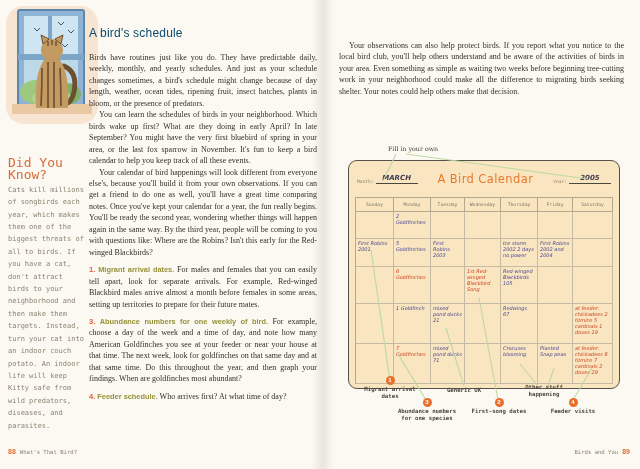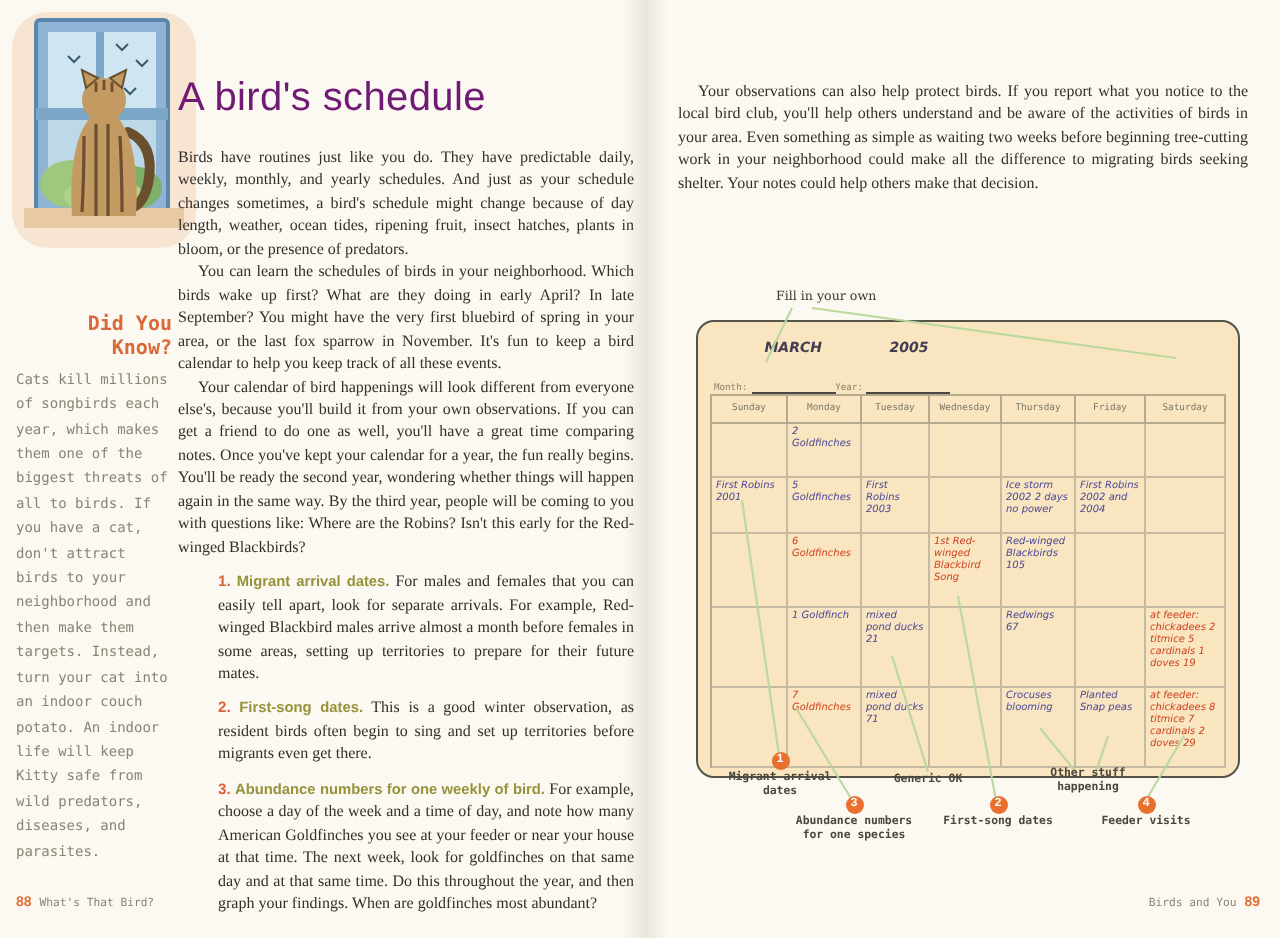--- a/index.html
+++ b/index.html
@@ -10,47 +10,47 @@
     color:#33302b;
   }
   
   .gutter{position:absolute;left:312px;top:0;width:22px;height:469px;
     background:linear-gradient(to right, rgba(0,0,0,0) 0%, rgba(90,80,60,.10) 45%, rgba(90,80,60,.10) 55%, rgba(0,0,0,0) 100%);}
 
   
   .illustration{position:absolute;left:4px;top:4px;width:96px;height:128px;}
   .sidebar{position:absolute;left:8px;top:157px;width:78px;
     font-family:"DejaVu Sans Mono", monospace;font-size:7px;line-height:12.4px;color:#8b8474;}
-  .sidebar .dyk-title{color:#d9683a;font-weight:bold;font-size:10px;margin-bottom:2px;text-align:right;}
+  .sidebar .dyk-title{color:#d9683a;font-weight:normal;font-size:13px;margin-bottom:2px;}
   .main-left{position:absolute;left:89px;top:26px;width:228px;}
-  h1.schedule{font-family:"Liberation Sans", sans-serif;font-weight:400;color:#701a75;
-    font-size:20px;margin:12px 0 12px 0;letter-spacing:.2px;}
+  h1.schedule{font-family:"Liberation Sans", sans-serif;font-weight:400;color:#0c4a6e;
+    font-size:12px;margin:0 0 12px 0;letter-spacing:.2px;}
   .bodytext{font-size:8px;line-height:11.45px;text-align:justify;margin-top:12px;}
   .bodytext p{margin:0;}
   .bodytext p.indent{text-indent:10px;}
-  .nitem{margin-top:6px;font-size:8px;line-height:11.45px;text-align:justify;margin-left:20px;}
+  .nitem{margin-top:6px;font-size:8px;line-height:11.45px;text-align:justify;}
   .nitem .num{color:#e0603a;font-weight:bold;font-family:"Liberation Sans", sans-serif;font-size:7.6px;}
   .nitem .nlabel{color:#97923b;font-weight:bold;font-family:"Liberation Sans", sans-serif;font-size:7.4px;}
   .footer-left{position:absolute;left:8px;top:448px;font-family:"DejaVu Sans Mono", monospace;
     font-size:5.6px;color:#8b8474;}
   .footer-left .pg{color:#e0703a;font-weight:bold;font-size:7px;margin-right:4px;font-family:"Liberation Sans", sans-serif;}
   .footer-right{position:absolute;right:10px;top:448px;font-family:"DejaVu Sans Mono", monospace;
     font-size:5.6px;color:#8b8474;text-align:right;}
   .footer-right .pg{color:#e0703a;font-weight:bold;font-size:7px;margin-left:4px;font-family:"Liberation Sans", sans-serif;}
 
   
   .main-right{position:absolute;left:339px;top:28px;width:285px;}
   .fill-label{position:absolute;left:388px;top:145px;font-family:"DejaVu Serif", serif;
     font-size:6.3px;color:#3c3a33;}
   .calendar{position:absolute;left:348px;top:160px;width:272px;height:229px;
     background:#f9e5bf;border:1.6px solid #55524a;border-radius:9px;box-sizing:border-box;}
   .cal-header{display:flex;align-items:flex-end;padding:9px 8px 0 8px;}
   .cal-small-label{font-family:"DejaVu Sans Mono", monospace;font-size:4.6px;color:#8a7f6a;margin-right:2px;}
   .cal-fillin{font-family:"DejaVu Sans", sans-serif;font-style:italic;font-weight:bold;
-    font-size:7px;color:#413c52;border-bottom:.9px solid #4a4640;padding:0 4px 18px 4px;min-width:34px;text-align:center;}
+    font-size:7px;color:#413c52;border-bottom:.9px solid #4a4640;padding:0 4px 1px 4px;min-width:34px;text-align:center;}
   .cal-title{flex:1;text-align:center;font-family:"DejaVu Sans", sans-serif;
     color:#e8792e;font-size:11.5px;letter-spacing:.4px;transform:translateY(2px);}
   .cal-grid{position:absolute;left:6px;top:36px;display:grid;
     grid-template-columns:38px 37px 34px 36px 37px 35px 40px;
     grid-template-rows:14px 27px 28px 37px 40px 40px;
     border-top:.6px solid #b3a археолог;}
   .cal-grid{border-top:.6px solid #b3a98f;border-left:.6px solid #b3a98f;}
   .cal-day{border-right:.6px solid #b3a98f;border-bottom:.6px solid #b3a98f;
     font-family:"DejaVu Sans Mono", monospace;font-size:4.7px;color:#7d786a;
     display:flex;align-items:center;justify-content:center;}
@@ -122,47 +122,48 @@
     <p>Birds have routines just like you do. They have predictable daily, weekly, monthly, and yearly schedules. And just as your schedule changes sometimes, a bird's schedule might change because of day length, weather, ocean tides, ripening fruit, insect hatches, plants in bloom, or the presence of predators.</p>
     <p class="indent">You can learn the schedules of birds in your neighborhood. Which birds wake up first? What are they doing in early April? In late September? You might have the very first bluebird of spring in your area, or the last fox sparrow in November. It's fun to keep a bird calendar to help you keep track of all these events.</p>
     <p class="indent">Your calendar of bird happenings will look different from everyone else's, because you'll build it from your own observations. If you can get a friend to do one as well, you'll have a great time comparing notes. Once you've kept your calendar for a year, the fun really begins. You'll be ready the second year, wondering whether things will happen again in the same way. By the third year, people will be coming to you with questions like: Where are the Robins? Isn't this early for the Red-winged Blackbirds?</p>
   </div>
   <div class="nitem">
     <span class="num">1.</span>
     <span class="nlabel">Migrant arrival dates.</span>
     <span>For males and females that you can easily tell apart, look for separate arrivals. For example, Red-winged Blackbird males arrive almost a month before females in some areas, setting up territories to prepare for their future mates.</span>
   </div>
   <div class="nitem">
-    <span class="num">2.</span>
-    <span class="nlabel">First-song dates.</span>
-    <span>This is a good winter observation, as resident birds often begin to sing and set up territories before migrants even get there.</span>
-  </div>
-  <div class="nitem">
     <span class="num">3.</span>
     <span class="nlabel">Abundance numbers for one weekly of bird.</span>
     <span>For example, choose a day of the week and a time of day, and note how many American Goldfinches you see at your feeder or near your house at that time. The next week, look for goldfinches on that same day and at that same time. Do this throughout the year, and then graph your findings. When are goldfinches most abundant?</span>
+  </div>
+  <div class="nitem">
+    <span class="num">4.</span>
+    <span class="nlabel">Feeder schedule.</span>
+    <span>Who arrives first? At what time of day?</span>
   </div>
 </div>
 
 <div class="footer-left">
   <span class="pg">88</span><span>What's That Bird?</span>
 </div>
 
 <div class="main-right">
   <div class="bodytext">
     <p class="indent">Your observations can also help protect birds. If you report what you notice to the local bird club, you'll help others understand and be aware of the activities of birds in your area. Even something as simple as waiting two weeks before beginning tree-cutting work in your neighborhood could make all the difference to migrating birds seeking shelter. Your notes could help others make that decision.</p>
   </div>
 </div>
 
 <div class="fill-label">Fill in your own</div>
 
 <div class="calendar">
   <div class="cal-header">
     <span class="cal-small-label">Month:</span>
     <span class="cal-fillin">MARCH</span>
+    <span class="cal-title">A Bird Calendar</span>
     <span class="cal-small-label">Year:</span>
     <span class="cal-fillin">2005</span>
   </div>
   <div class="cal-grid">
       <div class="cal-day">Sunday</div>
       <div class="cal-day">Monday</div>
       <div class="cal-day">Tuesday</div>
       <div class="cal-day">Wednesday</div>
       <div class="cal-day">Thursday</div>
       <div class="cal-day">Friday</div>

